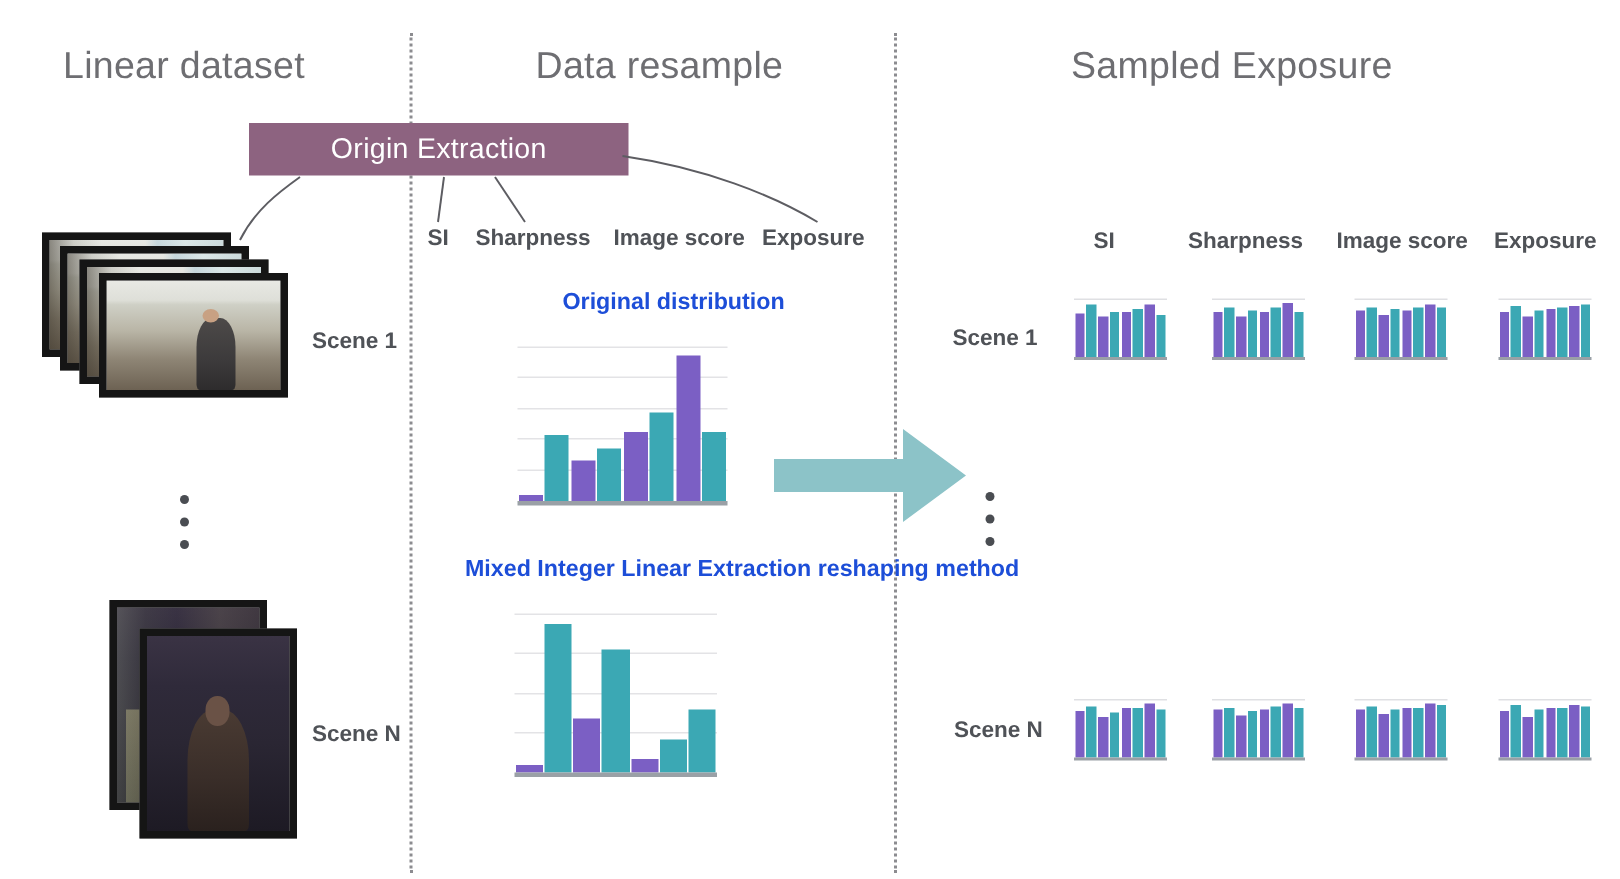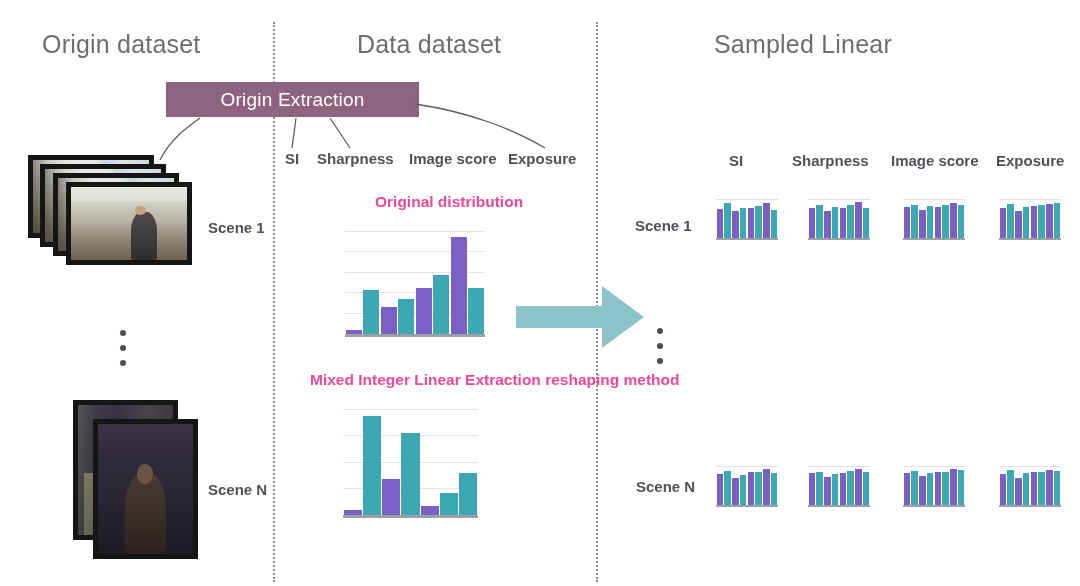--- a/index.html
+++ b/index.html
@@ -27,21 +27,21 @@
     font-size:19px;font-weight:400;letter-spacing:0.2px;
     display:flex;align-items:center;justify-content:center;
     white-space:nowrap;
   }
 
   
   .cap{
     font-size:15px;font-weight:bold;color:#4f5257;white-space:nowrap;
   }
   .cap-lg{
-    font-size:15.5px;font-weight:bold;color:#ec4899;white-space:nowrap;
+    font-size:15.5px;font-weight:bold;color:#1d4ed8;white-space:nowrap;
   }
   .scene-lab{
     font-size:15px;font-weight:bold;color:#4f5257;white-space:nowrap;
   }
 
   
   .photo{
     position:absolute;border:5px solid #151515;background:#888;
     box-sizing:border-box;overflow:hidden;
   }
@@ -112,23 +112,23 @@
   .vdots i{display:block;width:6px;height:6px;border-radius:50%;background:#4a4d52;}
 
   
   .arrow{position:absolute;}
 
   svg{display:block;overflow:visible;}
 </style>
 </head>
 <body>
 
-<div class="abs col-title" style="left:42px;top:30px;">Origin dataset</div>
-<div class="abs col-title" style="left:357px;top:30px;">Data dataset</div>
-<div class="abs col-title" style="left:714px;top:30px;">Sampled Linear</div>
+<div class="abs col-title" style="left:42px;top:30px;">Linear dataset</div>
+<div class="abs col-title" style="left:357px;top:30px;">Data resample</div>
+<div class="abs col-title" style="left:714px;top:30px;">Sampled Exposure</div>
 
 <div class="abs divider" style="left:273px;top:22px;height:560px;"></div>
 <div class="abs divider" style="left:596px;top:22px;height:560px;"></div>
 
 <div class="abs fe-box" style="left:166px;top:82px;width:253px;height:35px;">
   <span>Origin Extraction</span>
 </div>
 
 <svg class="abs" style="left:0;top:0;width:1080px;height:586px;pointer-events:none;">
   <path d="M 200 118 C 186 128 170 140 160 160" stroke="#5d5d62" stroke-width="1.3" fill="none"></path>

